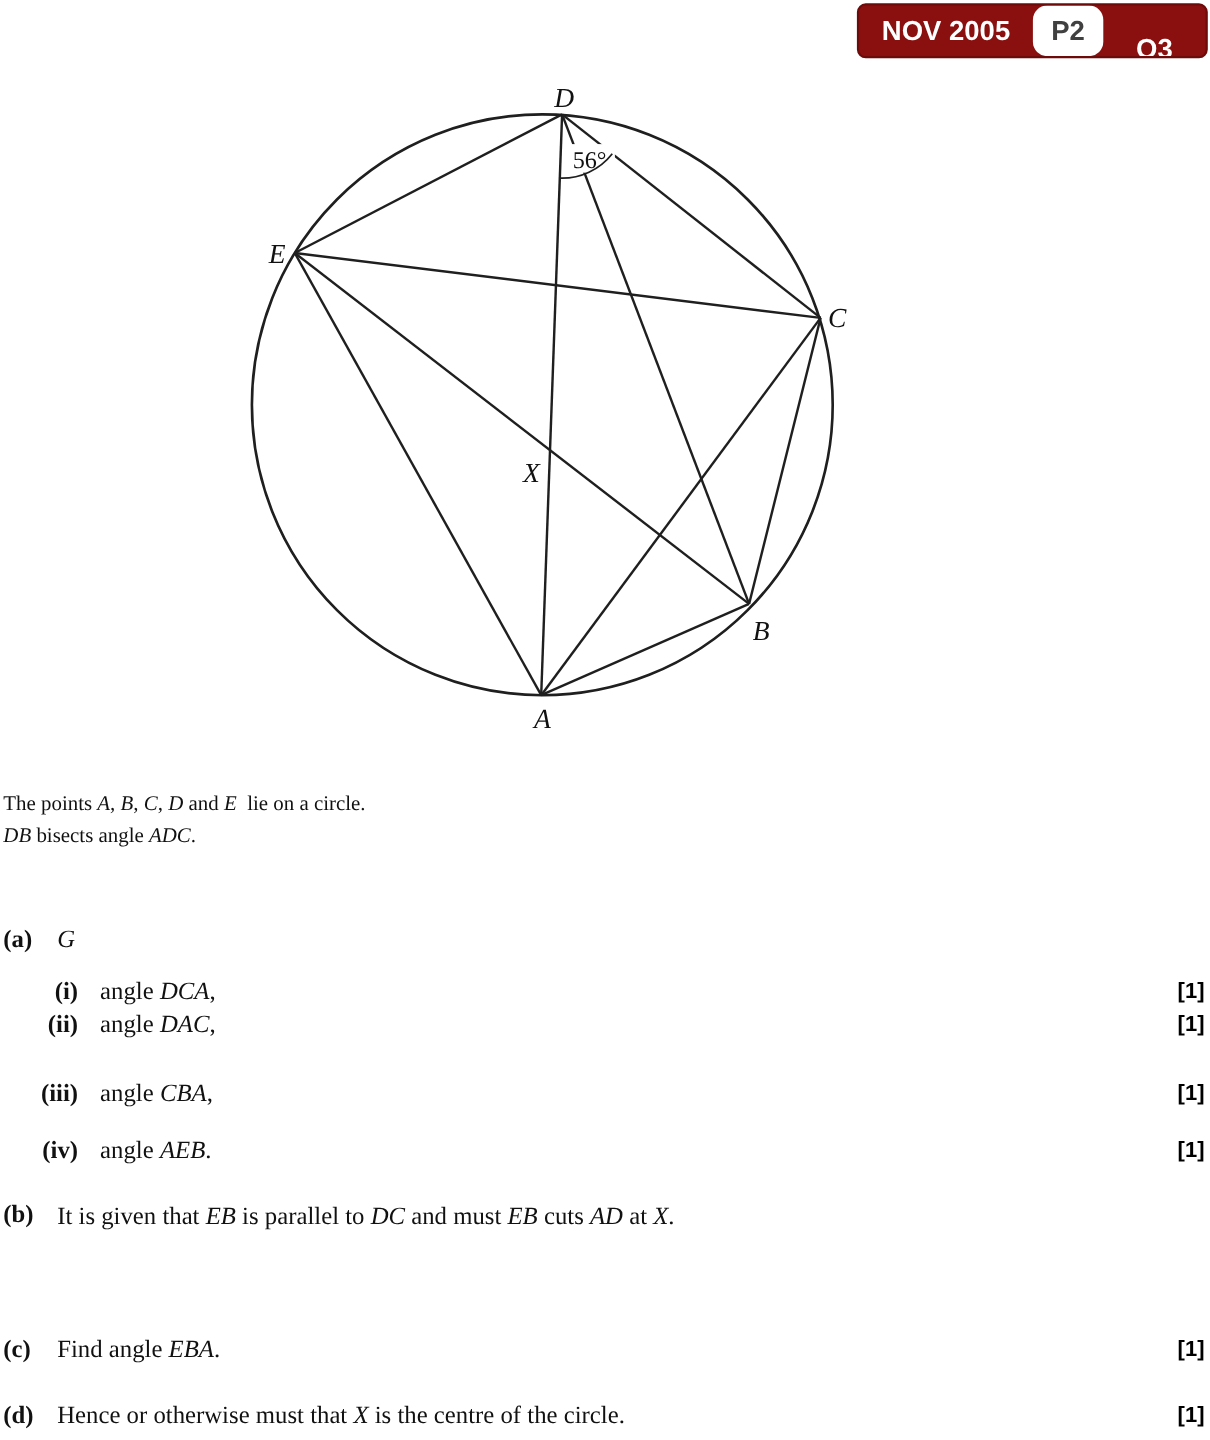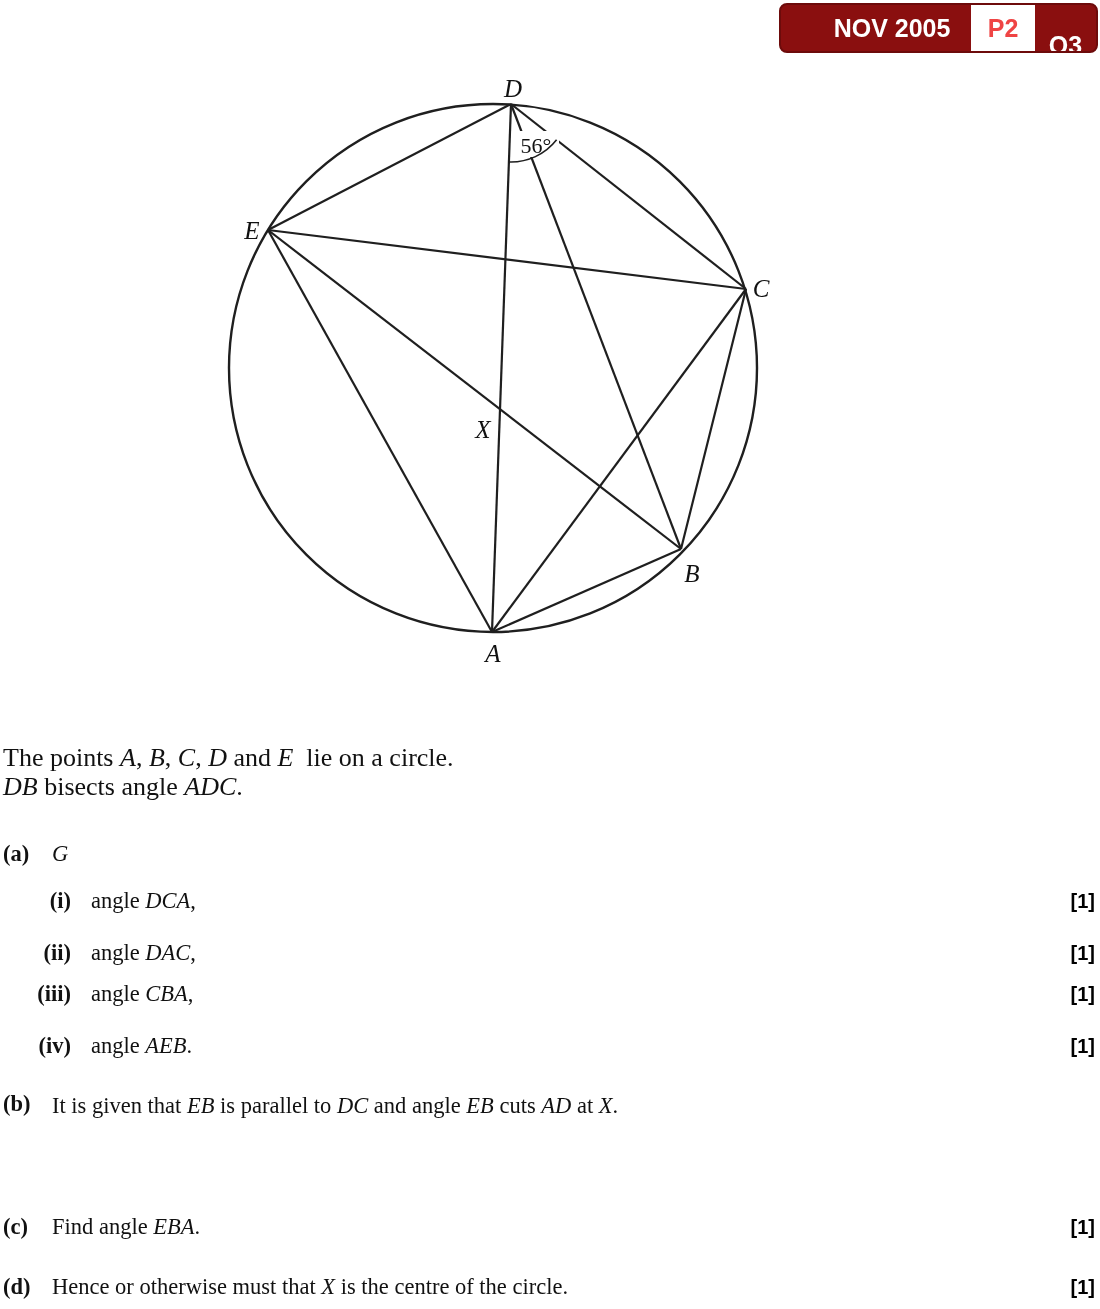--- a/index.html
+++ b/index.html
@@ -9,45 +9,45 @@
   }
   
   .badge{
     position:absolute;left:779px;top:3px;width:319px;height:50px;
     display:flex;align-items:stretch;border-radius:8px;overflow:hidden;
     font-family:"Liberation Sans",sans-serif;font-weight:700;font-size:25px;
     border:2px solid #6d0b0b;box-sizing:border-box;
   }
   .badge-seg{display:flex;align-items:center;justify-content:center;color:#fff;}
   .badge-session{width:158px;}
-  .badge-paper{width:64px;background:#ffffff;color:#ef4444;}
+  .badge-paper{width:64px;background:#ffffff;color:#404040;border-radius:13px;}
   .badge-q{flex:1;margin-top:34px;}
   
   .diagram{position:absolute;left:0;top:0;width:1100px;height:692px;}
   
-  .intro{position:absolute;left:3px;top:744px;font-size:26px;line-height:28.5px;}
+  .intro{position:absolute;left:3px;top:717px;font-size:19px;line-height:28.5px;}
   .row{position:absolute;left:3px;right:5px;height:32px;font-size:22.5px;white-space:nowrap;}
   .plabel{position:absolute;left:0;top:0;font-weight:700;}
   .pbody{position:absolute;left:49px;top:0;}
   .num{position:absolute;left:0;top:0;width:68px;text-align:right;font-weight:700;}
   .ibody{position:absolute;left:88px;top:0;text-align:right;}
   .mark{
     position:absolute;right:0;top:2px;
     font-family:"Liberation Sans",sans-serif;font-weight:700;font-size:20px;color:#000;
   }
   .multi{line-height:29px;}
   .i{font-style:italic;}
   .b{font-weight:700;}
 </style>
 </head>
 <body>
 
 <div class="page">
 
-  <div class="badge" style="background: rgb(138, 15, 15); border-color: rgb(109, 11, 11); padding-left: 32px;">
+  <div class="badge" style="background: rgb(138, 15, 15); border-color: rgb(109, 11, 11);">
     <div class="badge-seg badge-session">NOV 2005</div>
     <div class="badge-seg badge-paper">P2</div>
     <div class="badge-seg badge-q">Q3</div>
   </div>
 
   <svg id="diagram-svg" class="diagram" viewBox="0 0 1100 692">
       <circle cx="493" cy="368" r="264" fill="none" stroke="#1f1f1f" stroke-width="2.4"></circle>
       <line x1="511" y1="104" x2="268" y2="230" stroke="#1f1f1f" stroke-width="2.2"></line>
       <line x1="511" y1="104" x2="492" y2="632" stroke="#1f1f1f" stroke-width="2.2"></line>
       <line x1="511" y1="104" x2="681" y2="549" stroke="#1f1f1f" stroke-width="2.2"></line>
@@ -77,40 +77,40 @@
   <div class="row" style="top:841px">
     <span class="plabel">(a)</span>
     <span class="pbody"><span class="i">G</span></span>
   </div>
 
   <div class="row" style="top:888px">
     <span class="num">(i)</span>
     <span class="ibody"><span>angle </span><span class="i">DCA</span><span>,</span></span>
     <span class="mark">[1]</span>
   </div>
-  <div class="row" style="top:940px">
+  <div class="row" style="top:918px">
     <span class="num">(ii)</span>
     <span class="ibody"><span>angle </span><span class="i">DAC</span><span>,</span></span>
     <span class="mark">[1]</span>
   </div>
   <div class="row" style="top:981px">
     <span class="num">(iii)</span>
     <span class="ibody"><span>angle </span><span class="i">CBA</span><span>,</span></span>
     <span class="mark">[1]</span>
   </div>
   <div class="row" style="top:1033px">
     <span class="num">(iv)</span>
     <span class="ibody"><span>angle </span><span class="i">AEB</span><span>.</span></span>
     <span class="mark">[1]</span>
   </div>
 
   <div class="row" style="top:1091px;height:62px">
     <span class="plabel">(b)</span>
     <div class="pbody multi">
-      <div><span>It is given that </span><span class="i">EB</span><span> is parallel to </span><span class="i">DC</span><span> and angle </span><span class="i">EB</span><span> cuts </span><span class="i">AD</span><span> at </span><span class="i">X</span><span>.</span></div>
+      <div><span>It is given that </span><span class="i">EB</span><span> is parallel to </span><span class="i">DC</span><span> and must </span><span class="i">EB</span><span> cuts </span><span class="i">AD</span><span> at </span><span class="i">X</span><span>.</span></div>
     </div>
   </div>
 
   <div class="row" style="top:1214px">
     <span class="plabel">(c)</span>
     <span class="pbody"><span>Find angle </span><span class="i">EBA</span><span>.</span></span>
     <span class="mark">[1]</span>
   </div>
 
   <div class="row" style="top:1274px">

